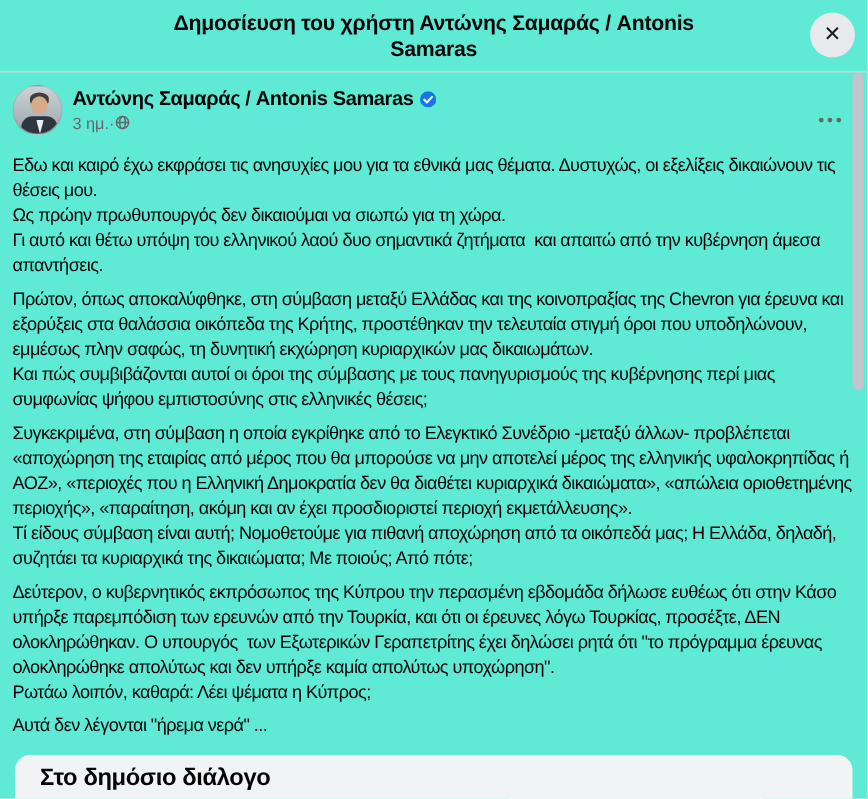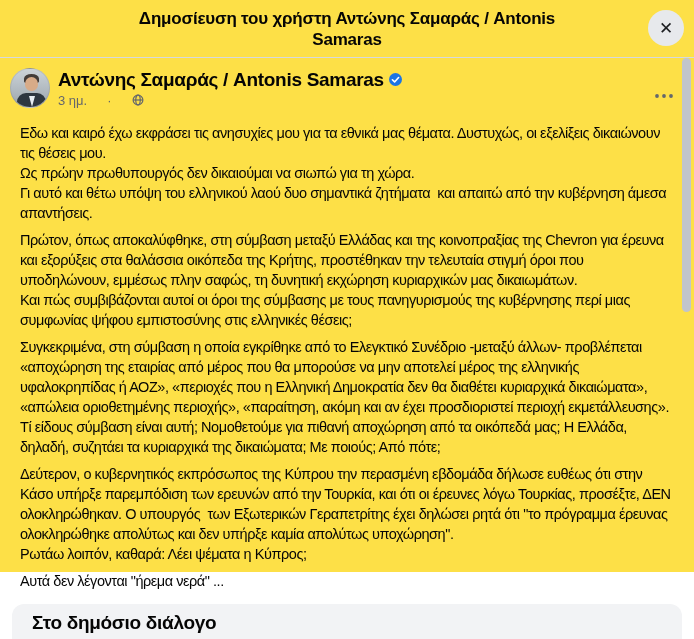--- a/index.html
+++ b/index.html
@@ -2,21 +2,21 @@
 <html lang="el"><head>
 <meta charset="utf-8">
 <style>
   html,body{margin:0;padding:0;}
   body{
     width:694px;height:639px;overflow:hidden;position:relative;
     background:#fff;
     font-family:"Liberation Sans","DejaVu Sans",sans-serif;
     color:#050505;
   }
-  .modal{width:694px;height:572px;position:relative;background:#fde047;}
+  .modal{width:694px;height:639px;position:relative;background:#5eead4;}
 
   
   .dialog-header{
     position:relative;height:57px;border-bottom:1px solid #d6d9dd;
     display:flex;align-items:center;justify-content:center;
   }
   .dialog-title{
     max-width:480px;margin:0 auto;text-align:center;
     font-size:17px;line-height:21px;font-weight:bold;color:#050505;
     letter-spacing:-0.2px;
@@ -35,33 +35,33 @@
     width:40px;height:40px;border-radius:50%;overflow:hidden;position:relative;
     background:linear-gradient(#ccd3d8 0%,#aab3ba 70%,#98a1a8 100%);
     flex:0 0 auto;cursor:pointer;border:1px solid rgba(0,0,0,.08);box-sizing:border-box;
   }
   .avatar .hair{position:absolute;left:13px;top:5px;width:15px;height:9px;background:#433c38;border-radius:50% 50% 20% 20%;}
   .avatar .face{position:absolute;left:14px;top:8px;width:13px;height:14px;background:#d8a férfi;background:#d8ab88;border-radius:50% 50% 46% 46%;}
   .avatar .suit{position:absolute;left:6px;bottom:-1px;width:29px;height:15px;background:#2e3740;border-radius:9px 9px 0 0;}
   .avatar .shirt{position:absolute;left:18px;bottom:0;width:6px;height:11px;background:#e8eef2;clip-path:polygon(0 0,100% 0,50% 100%);}
   .author-block{display:flex;flex-direction:column;justify-content:center;gap:2px;}
   .author-row{display:flex;align-items:center;gap:5px;}
-  .author-name{font-size:19px;font-weight:bold;letter-spacing:-0.3px;color:#050505;text-decoration:none;cursor:pointer;}
+  .author-name{font-size:16px;font-weight:bold;letter-spacing:-0.3px;color:#050505;text-decoration:none;cursor:pointer;}
   .verified{width:13px;height:13px;display:inline-block;}
-  .meta-row{display:flex;align-items:center;gap:20px;font-size:13px;color:#65676b;}
+  .meta-row{display:flex;align-items:center;gap:0;font-size:13px;color:#65676b;}
   .meta-row a{color:#65676b;text-decoration:none;cursor:pointer;}
   .globe{width:12px;height:12px;display:inline-block;}
   .more-btn{
     position:absolute;right:4px;top:12px;width:32px;height:32px;border:none;background:transparent;
     cursor:pointer;display:flex;align-items:center;justify-content:center;border-radius:50%;
   }
 
   
   .post-body{
-    padding:0 20px;margin-top:15px;
+    padding:0 10px;margin-top:15px;
     font-size:14.5px;line-height:20px;letter-spacing:-0.45px;color:#050505;
   }
   .para{margin:0 0 7px 0;white-space:pre-wrap;}
 
   
   .attachment{
     margin:13px 12px 0 12px;background:#f2f3f5;border-radius:12px;
     padding:8px 20px;height:60px;box-sizing:border-box;cursor:pointer;
   }
   .attachment-title{font-size:19px;font-weight:bold;letter-spacing:-0.3px;color:#050505;}

